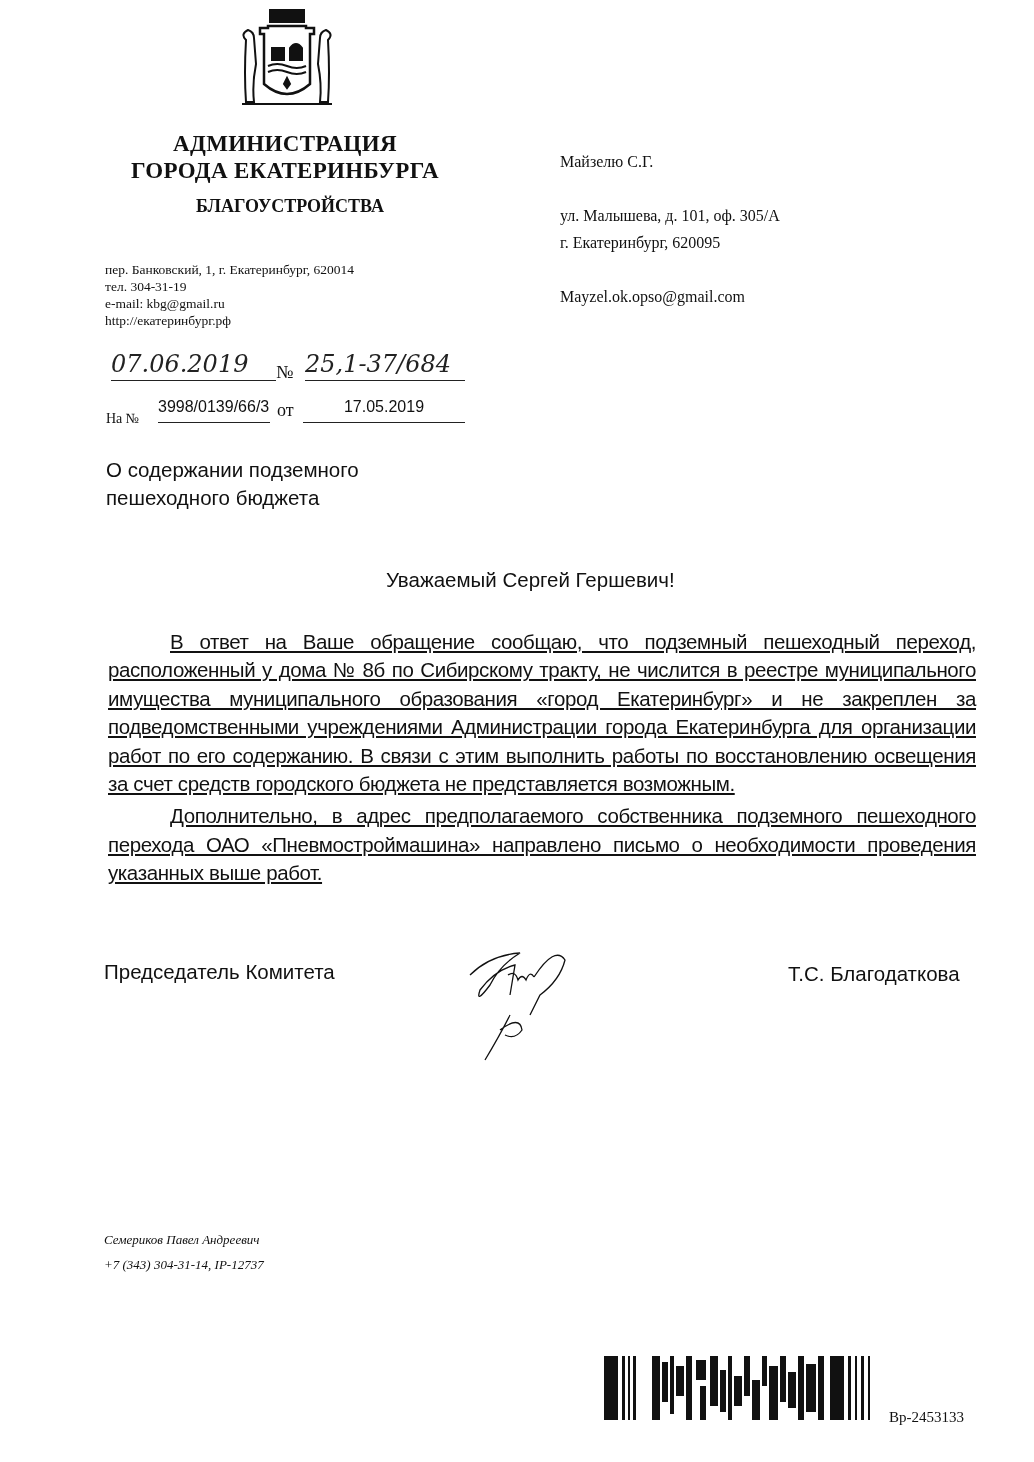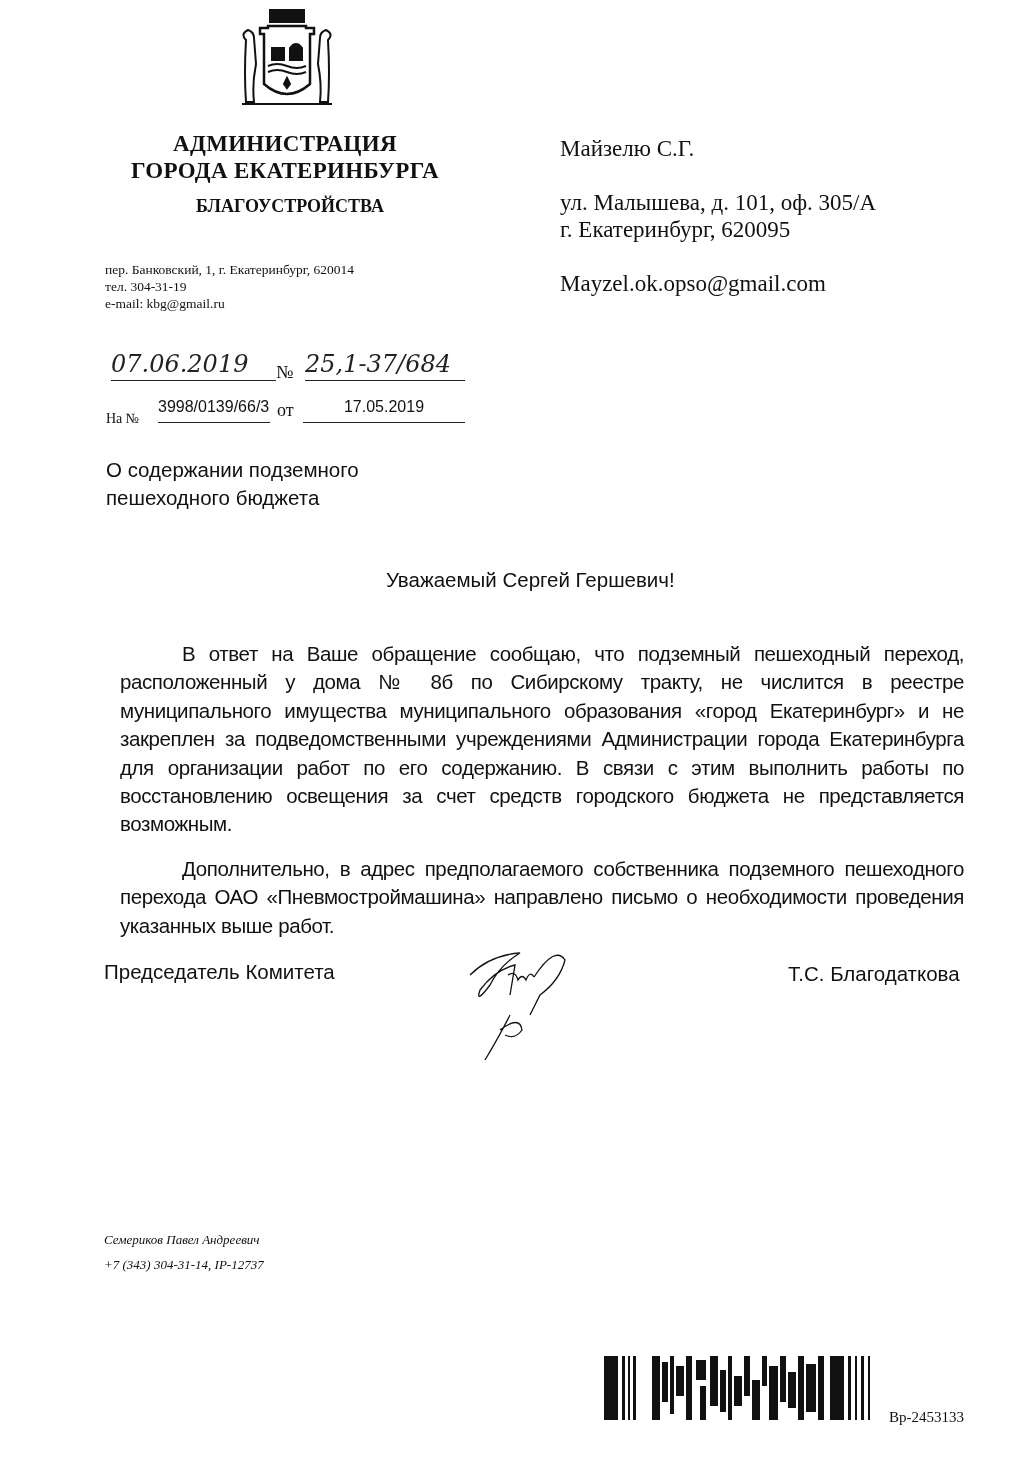--- a/index.html
+++ b/index.html
@@ -9,25 +9,25 @@
   .hdr-org { left:105px; width:360px; text-align:center; font-weight:bold; font-size:23px; line-height:27px; top:130px; letter-spacing:0.3px; }
   .hdr-cmt { left:105px; width:370px; text-align:center; font-weight:bold; font-size:18px; line-height:23px; top:195px; }
   .hdr-contacts { left:105px; width:370px; font-size:13.5px; line-height:17px; top:261px; }
   .reg-date { left:111px; top:350px; width:165px; height:30px; font-family:"DejaVu Serif", serif; font-style:italic; font-size:24px; color:#222; border-bottom:1px solid #222; }
   .no-label { left:276px; top:362px; font-size:18px; }
   .reg-num { left:305px; top:350px; width:160px; height:30px; font-style:italic; font-size:24px; color:#222; border-bottom:1px solid #222; font-family:"DejaVu Serif", serif; }
   .re-label { left:106px; top:398px; font-size:14px;margin-top:13px; }
   .re-num { left:158px; top:398px; width:112px; height:24px; font-family:"Liberation Sans", sans-serif; font-size:16px; white-space:nowrap; overflow:hidden; border-bottom:1px solid #222; }
   .from-label { left:277px; top:400px; font-size:18px; }
   .re-date { left:303px; top:398px; width:162px; height:24px; font-family:"Liberation Sans", sans-serif; font-size:16px; text-align:center; border-bottom:1px solid #222; }
-  .recipient { left:560px; top:135px; font-size:23px; line-height:27px; }
+  .recipient { left:560px; top:148px; font-size:16px; line-height:27px; }
   .subject { left:106px; top:456px; font-size:20.5px; line-height:28px; font-family:"Liberation Sans Narrow","Liberation Sans", sans-serif; }
   .greeting { left:386px; top:568px; font-size:20.5px; font-family:"Liberation Sans", sans-serif; }
   .body-text { left:104px; top:624px; width:876px; font-size:20.5px; line-height:28.4px; text-align:justify; font-family:"Liberation Sans", sans-serif; letter-spacing:-0.4px; }
-  .body-text p { margin:16px; text-indent:62px; }
+  .body-text p { margin:4px; text-indent:62px;text-decoration:underline; }
   .sign-title { left:104px; top:960px; font-size:20.5px; font-family:"Liberation Sans", sans-serif; }
   .sign-name { left:788px; top:962px; font-size:20.5px; font-family:"Liberation Sans", sans-serif; }
   .signature { left:460px; top:935px; width:140px; height:140px; }
   .executor { left:104px; top:1227px; font-size:13px; line-height:25px;font-style:italic; }
   .barcode { left:604px; top:1356px; width:272px; height:64px; }
   .barcode-id { left:889px; top:1409px; font-size:15px; }
 </style>
 </head>
 <body>
 
@@ -54,20 +54,21 @@
 </div>
 
 <div class="abs hdr-cmt">
   <div>БЛАГОУСТРОЙСТВА</div>
 </div>
 
 <div class="abs hdr-contacts">
   <div>пер. Банковский, 1, г. Екатеринбург, 620014</div>
   <div>тел. 304-31-19</div>
   <div>e-mail: kbg@gmail.ru</div>
+  <div>http://екатеринбург.рф</div>
 </div>
 
 <div class="abs reg-date">07.06.2019</div>
 <div class="abs no-label">№</div>
 <div class="abs reg-num">25,1-37/684</div>
 
 <div class="abs re-label">На №</div>
 <div class="abs re-num">3998/0139/66/3</div>
 <div class="abs from-label">от</div>
 <div class="abs re-date">17.05.2019</div>

